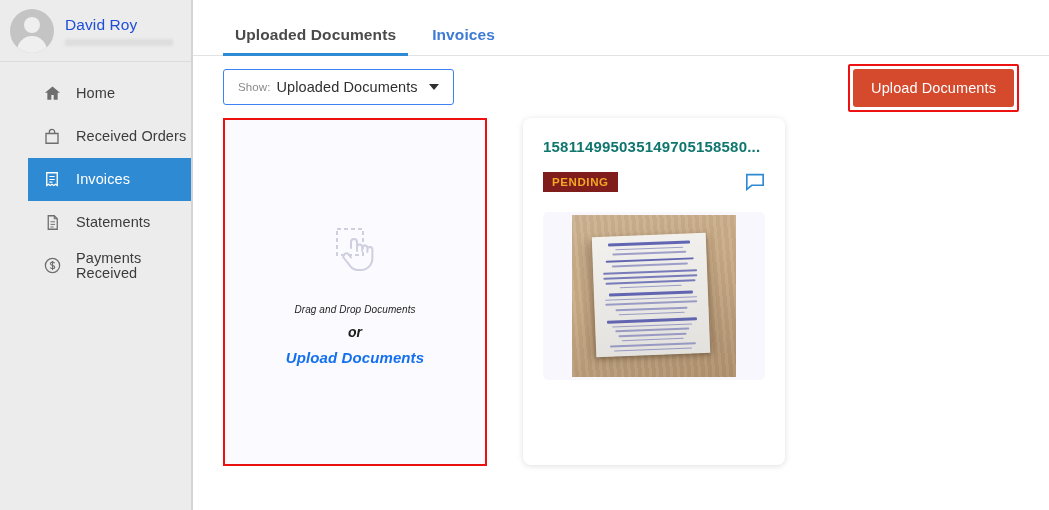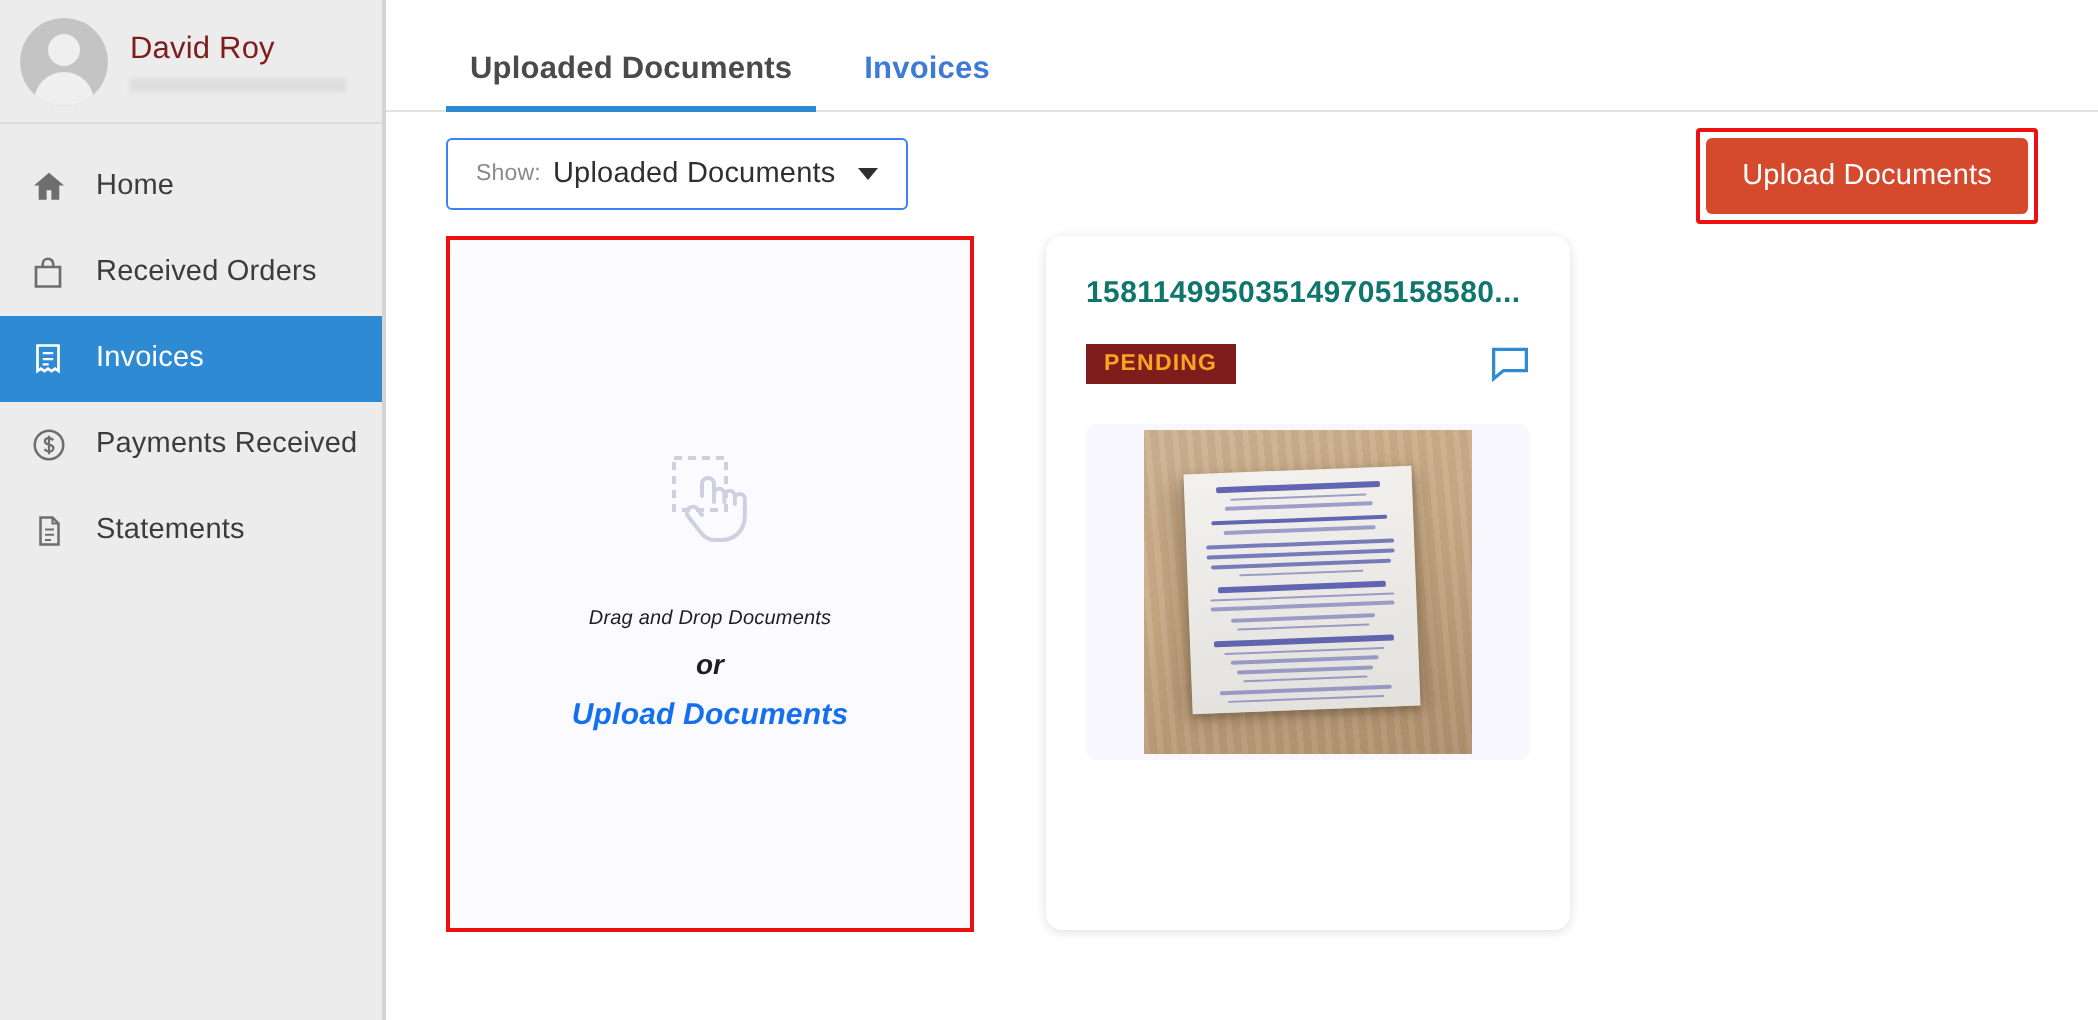--- a/index.html
+++ b/index.html
@@ -60,21 +60,21 @@
     position: absolute;
     width: 30px; height: 22px;
     border-radius: 15px 15px 0 0;
     background: #efefef;
     left: 7px; top: 27px;
   }
 
   .profile-text { display: flex; flex-direction: column; justify-content: center; }
   .profile-name {
     font-size: 15.5px;
-    color: #7f1d1d;
+    color: #1d4ed8;
     line-height: 18px;
     letter-spacing: .1px;
   }
   .profile-sub {
     margin-top: 5px;
     width: 108px;
     height: 7px;
     background: #dedede;
     border-radius: 1px;
     filter: blur(1.1px);
@@ -83,20 +83,21 @@
   .nav { padding-top: 10px; }
 
   .nav-item {
     display: flex;
     align-items: center;
     height: 43px;
     padding-left: 13px;
     cursor: pointer;
     color: #3c3c3c;
     font-size: 14.5px;
+    margin-left: 28px;
   }
   .nav-item .nav-icon {
     width: 22px;
     height: 22px;
     flex: 0 0 22px;
     margin-right: 13px;
     display: flex;
     align-items: center;
     justify-content: center;
     color: #6e6e6e;
@@ -410,37 +411,37 @@
           <svg width="18" height="19" viewBox="0 0 24 24" fill="none" stroke="currentColor" stroke-width="1.8">
             <path d="M5 3h14v17l-2.3-1.6L14.4 20l-2.4-1.6L9.6 20l-2.3-1.6L5 20z"></path>
             <path d="M8.5 8h7M8.5 12h7M8.5 15.5h4" stroke-width="1.5"></path>
           </svg>
         </span>
         <span class="nav-label">Invoices</span>
       </div>
 
       <div class="nav-item">
         <span class="nav-icon">
-          <svg width="19" height="19" viewBox="0 0 24 24" fill="none" stroke="currentColor" stroke-width="1.6">
-            <circle cx="12" cy="12" r="9"></circle>
-            <path d="M14.6 9.1c-.5-.9-1.5-1.4-2.6-1.4-1.5 0-2.6.8-2.6 2s1 1.7 2.6 2.1c1.7.4 2.8 1 2.8 2.2s-1.2 2.1-2.8 2.1c-1.2 0-2.3-.5-2.8-1.5M12 6.2v11.6" stroke-width="1.4"></path>
-          </svg>
-        </span>
-        <span class="nav-label">Payments Received</span>
-      </div>
-
-      <div class="nav-item">
-        <span class="nav-icon">
           <svg width="18" height="19" viewBox="0 0 24 24" fill="none" stroke="currentColor" stroke-width="1.7">
             <path d="M7 3h8l4 4v14H7z"></path>
             <path d="M15 3v4h4" stroke-width="1.4"></path>
             <path d="M10 11h6M10 14.5h6M10 18h4" stroke-width="1.3"></path>
           </svg>
         </span>
         <span class="nav-label">Statements</span>
+      </div>
+
+      <div class="nav-item">
+        <span class="nav-icon">
+          <svg width="19" height="19" viewBox="0 0 24 24" fill="none" stroke="currentColor" stroke-width="1.6">
+            <circle cx="12" cy="12" r="9"></circle>
+            <path d="M14.6 9.1c-.5-.9-1.5-1.4-2.6-1.4-1.5 0-2.6.8-2.6 2s1 1.7 2.6 2.1c1.7.4 2.8 1 2.8 2.2s-1.2 2.1-2.8 2.1c-1.2 0-2.3-.5-2.8-1.5M12 6.2v11.6" stroke-width="1.4"></path>
+          </svg>
+        </span>
+        <span class="nav-label">Payments Received</span>
       </div>
 
     </nav>
     <div class="sidebar-scroll-edge"></div>
   </aside>
 
   <main class="main">
 
     <div class="tabs">
       <button class="tab active">Uploaded Documents</button>

